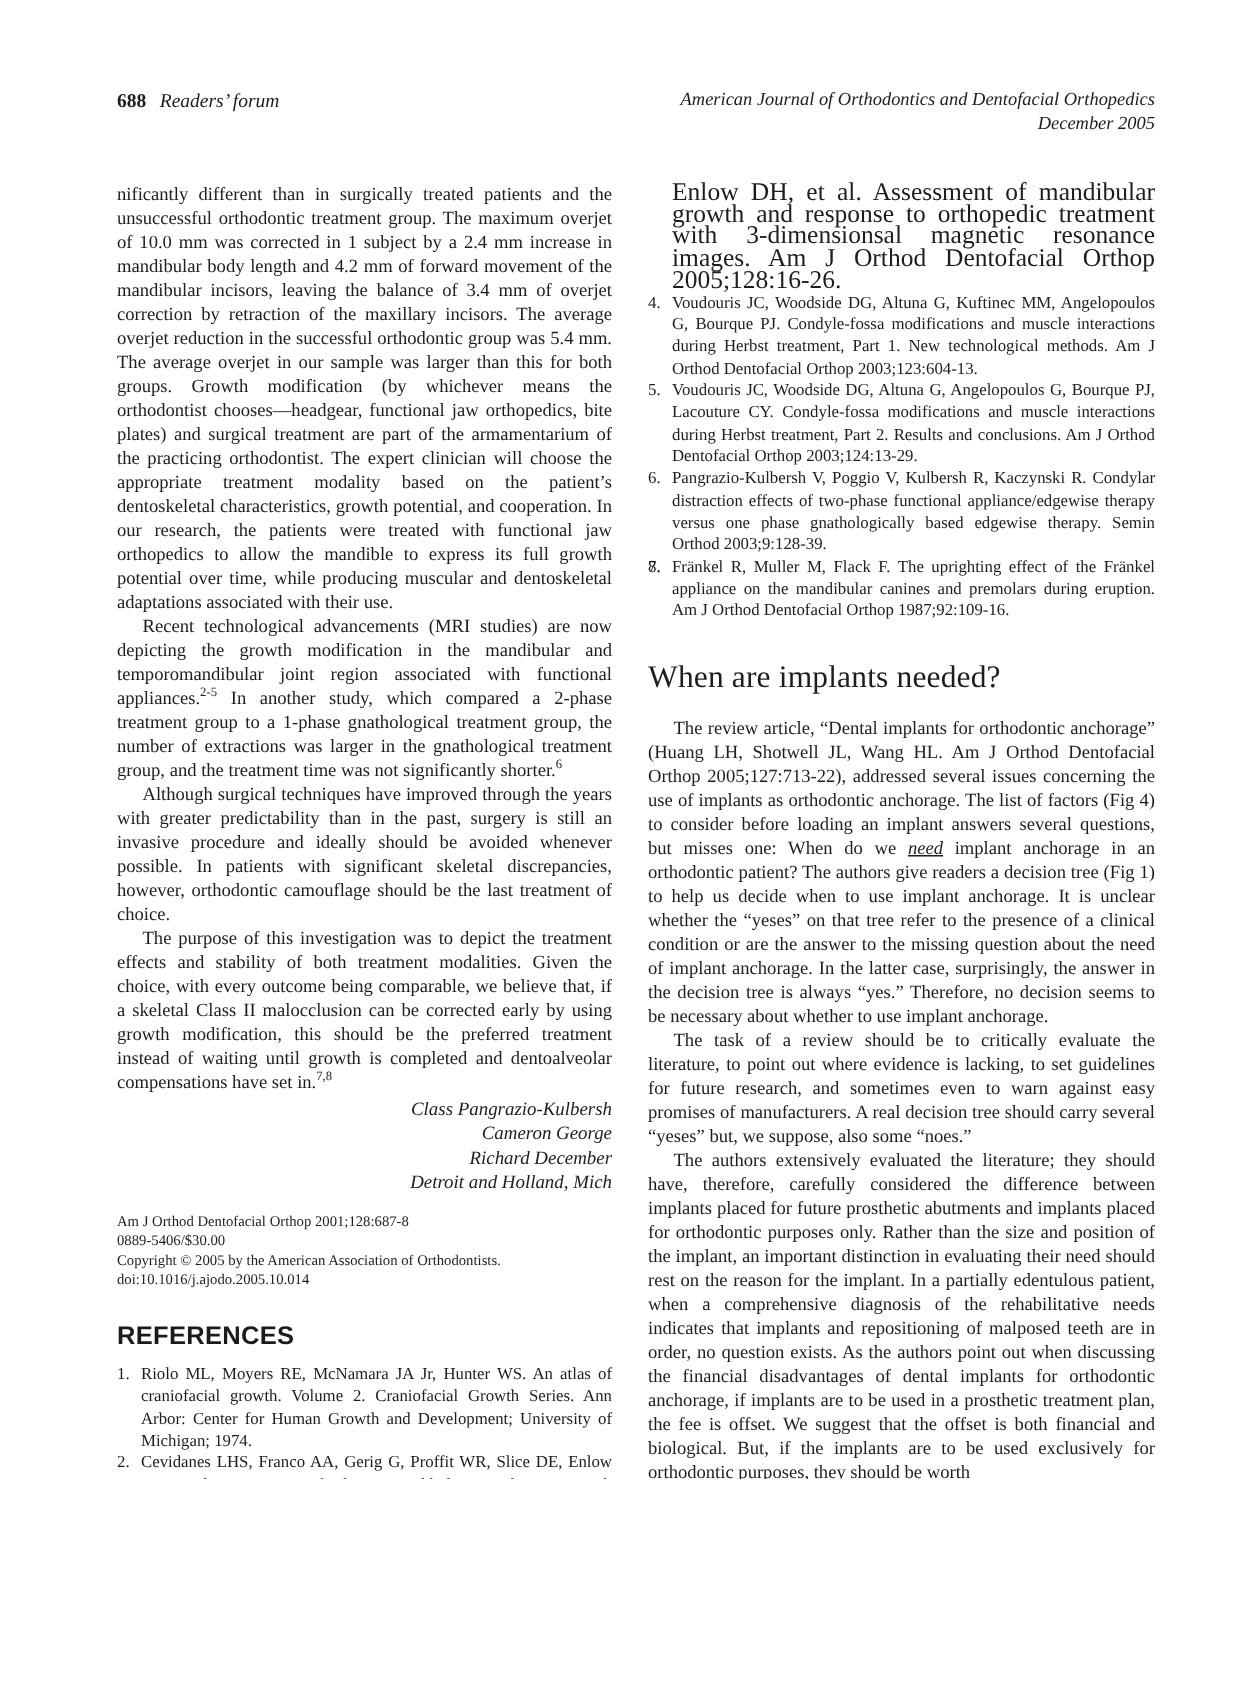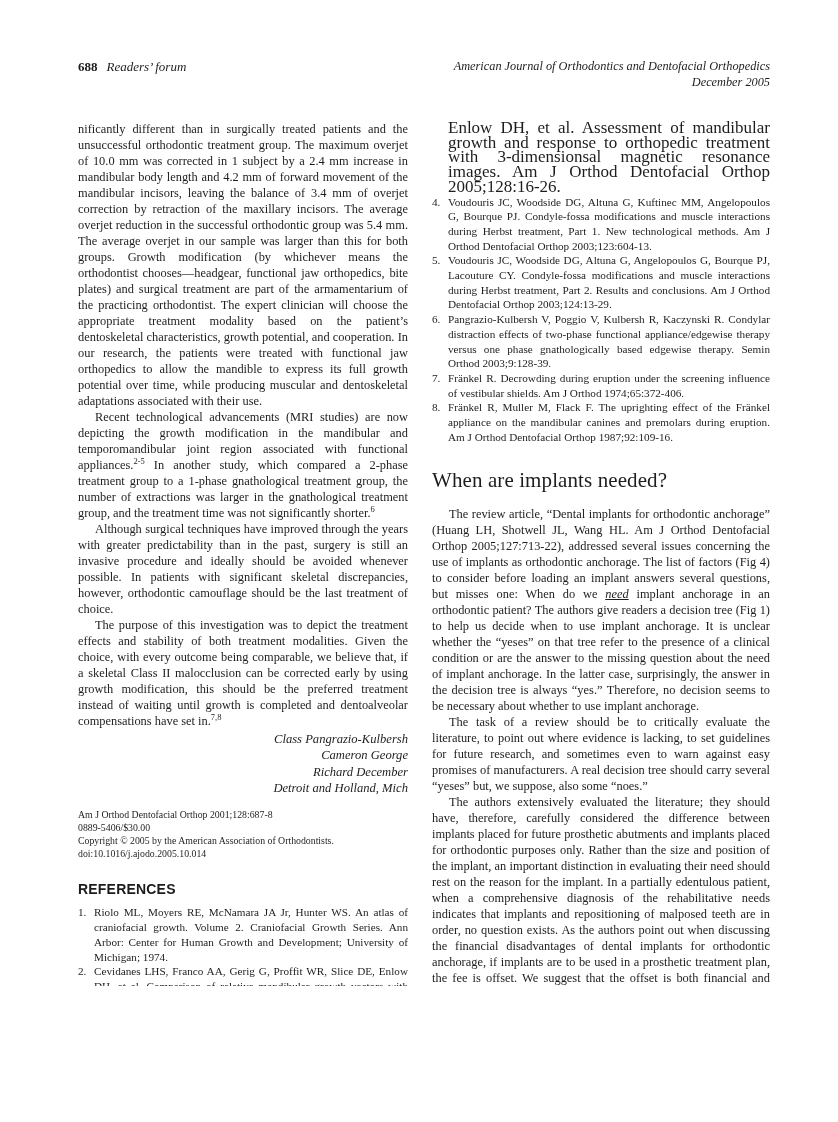--- a/index.html
+++ b/index.html
@@ -18,21 +18,21 @@
   .col { position:absolute; top:121px; }
   .col-left  { left:78px;  width:330px; }
   .col-right { left:432px; width:338px; }
   .par { font-size:12.4px; line-height:16px; text-align:justify; margin:0; }
   .indent { text-indent:17px; }
   sup { font-size:8.5px; line-height:0; vertical-align:super; }
   .sigs { text-align:right; font-style:italic; font-size:12.6px; line-height:16.4px; margin-top:2px; }
   .footnote { margin-top:11px; font-size:9.8px; line-height:13.2px; }
   .refs-heading {
     margin-top:21px; font-family:"Liberation Sans", sans-serif;
-    font-weight:700; font-size:14px; letter-spacing:0.2px; color:#1b1b1d;
+    font-weight:700; font-size:17px; letter-spacing:0.2px; color:#1b1b1d;
   }
   .refs { margin-top:8px; }
   .ref { position:relative; padding-left:16px; font-size:11.2px; line-height:14.7px; text-align:justify; margin:0; }
   .ref-num { position:absolute; left:0; }
   .ref-cont { padding-left:16px; font-size:17px; line-height:14.7px; text-align:justify; margin:0; }
   .section-heading { font-weight:400; font-size:21px; letter-spacing:0.1px; margin:24px 0 13px 0; }
   .em { font-style:italic;text-decoration:underline; }
 </style>
 </head>
 <body>
@@ -78,21 +78,21 @@
     </div>
   </div>
 
   <div class="col col-right">
     <p class="ref-cont">Enlow DH, et al. Assessment of mandibular growth and response to orthopedic treatment with 3-dimensionsal magnetic resonance images. Am J Orthod Dentofacial Orthop 2005;128:16-26.</p>
 
     <div class="refs" style="margin-top:0;">
       <p class="ref"><span class="ref-num">4.</span><span>Voudouris JC, Woodside DG, Altuna G, Kuftinec MM, Angelopoulos G, Bourque PJ. Condyle-fossa modifications and muscle interactions during Herbst treatment, Part 1. New technological methods. Am J Orthod Dentofacial Orthop 2003;123:604-13.</span></p>
       <p class="ref"><span class="ref-num">5.</span><span>Voudouris JC, Woodside DG, Altuna G, Angelopoulos G, Bourque PJ, Lacouture CY. Condyle-fossa modifications and muscle interactions during Herbst treatment, Part 2. Results and conclusions. Am J Orthod Dentofacial Orthop 2003;124:13-29.</span></p>
       <p class="ref"><span class="ref-num">6.</span><span>Pangrazio-Kulbersh V, Poggio V, Kulbersh R, Kaczynski R. Condylar distraction effects of two-phase functional appliance/edgewise therapy versus one phase gnathologically based edgewise therapy. Semin Orthod 2003;9:128-39.</span></p>
-      <p class="ref"><span class="ref-num">7.</span><span>Fränkel R. Decrowding during eruption under the screening influence of vestibular shields. Am J Orthod 1974;65:372-406.</span></p>
+      <p class="ref"><span class="ref-num">7.</span></p>
       <p class="ref"><span class="ref-num">8.</span><span>Fränkel R, Muller M, Flack F. The uprighting effect of the Fränkel appliance on the mandibular canines and premolars during eruption. Am J Orthod Dentofacial Orthop 1987;92:109-16.</span></p>
     </div>
 
     <h1 class="section-heading">When are implants needed?</h1>
 
     <p class="par indent"><span>The review article, “Dental implants for orthodontic anchorage” (Huang LH, Shotwell JL, Wang HL. Am J Orthod Dentofacial Orthop 2005;127:713-22), addressed several issues concerning the use of implants as orthodontic anchorage. The list of factors (Fig 4) to consider before loading an implant answers several questions, but misses one: When do we </span><span class="em">need</span><span> implant anchorage in an orthodontic patient? The authors give readers a decision tree (Fig 1) to help us decide when to use implant anchorage. It is unclear whether the “yeses” on that tree refer to the presence of a clinical condition or are the answer to the missing question about the need of implant anchorage. In the latter case, surprisingly, the answer in the decision tree is always “yes.” Therefore, no decision seems to be necessary about whether to use implant anchorage.</span></p>
     <p class="par indent">The task of a review should be to critically evaluate the literature, to point out where evidence is lacking, to set guidelines for future research, and sometimes even to warn against easy promises of manufacturers. A real decision tree should carry several “yeses” but, we suppose, also some “noes.”</p>
     <p class="par indent">The authors extensively evaluated the literature; they should have, therefore, carefully considered the difference between implants placed for future prosthetic abutments and implants placed for orthodontic purposes only. Rather than the size and position of the implant, an important distinction in evaluating their need should rest on the reason for the implant. In a partially edentulous patient, when a comprehensive diagnosis of the rehabilitative needs indicates that implants and repositioning of malposed teeth are in order, no question exists. As the authors point out when discussing the financial disadvantages of dental implants for orthodontic anchorage, if implants are to be used in a prosthetic treatment plan, the fee is offset. We suggest that the offset is both financial and biological. But, if the implants are to be used exclusively for orthodontic purposes, they should be worth</p>
   </div>
 

